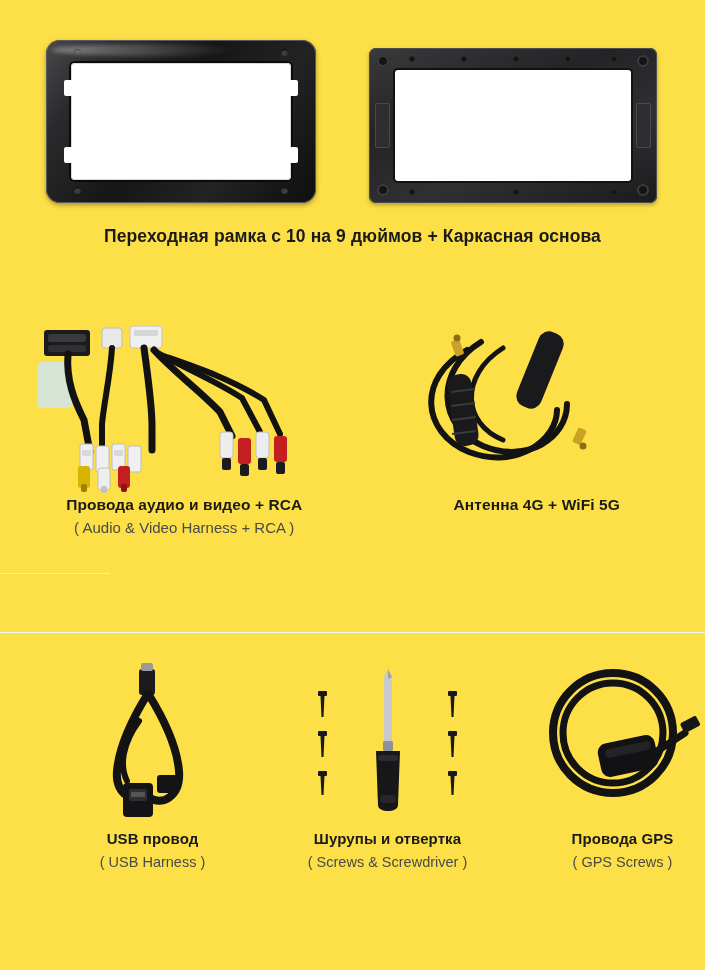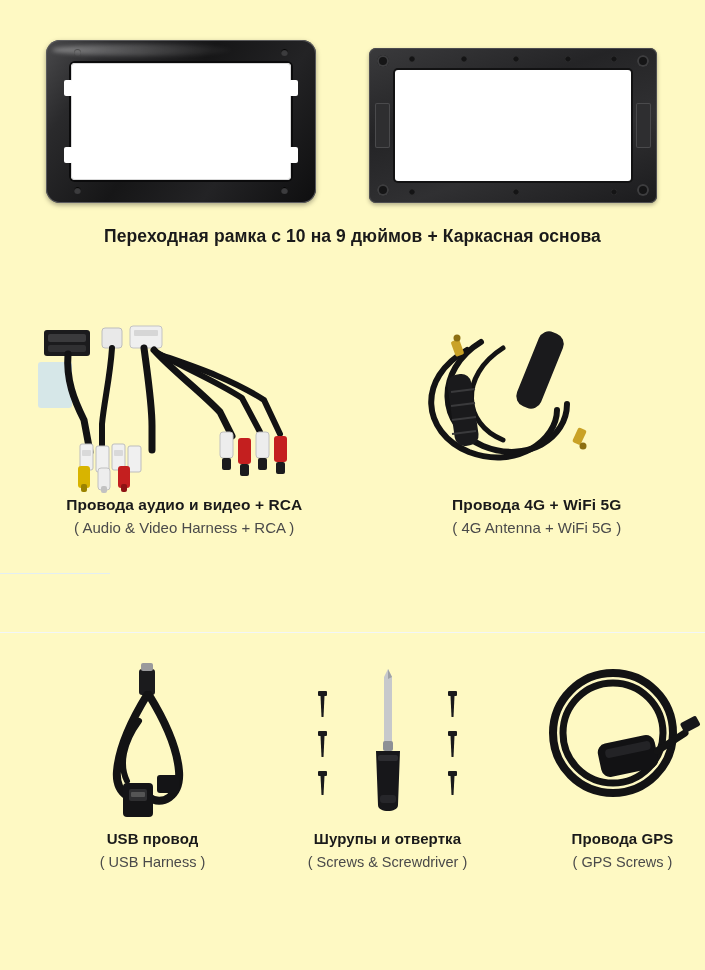--- a/index.html
+++ b/index.html
@@ -11,21 +11,21 @@
     height: 970px;
     background: #ffffff;
     font-family: "Liberation Sans", sans-serif;
     overflow: hidden;
     position: relative;
   }
   .page {
     position: relative;
     width: 705px;
     height: 970px;
-    background: #fef9c3;
+    background: #fde047;
   }
 
   
   .section {
     position: absolute;
     left: 0;
     width: 705px;
   }
   .caption-block {
     text-align: center;
@@ -330,22 +330,21 @@
 
             <rect x="120" y="10" width="26" height="80" rx="11" fill="#1a1a1c" transform="rotate(22 133 50)"></rect>
 
             <rect x="46" y="20" width="9" height="16" rx="2" fill="#c9a227" transform="rotate(-20 50 28)"></rect>
             <rect x="168" y="108" width="9" height="16" rx="2" fill="#c9a227" transform="rotate(25 172 116)"></rect>
             <circle cx="50" cy="18" r="3.5" fill="#8c6f12"></circle>
             <circle cx="176" cy="126" r="3.5" fill="#8c6f12"></circle>
           </svg>
         </div>
         <div class="caption-block caption-small">
-          <div class="caption-ru">Провода 4G + WiFi 5G</div>
-          <div class="caption-en">( 4G Antenna + WiFi 5G )</div>
+          <div class="caption-ru">Антенна 4G + WiFi 5G</div>
         </div>
       </div>
 
     </div>
   </div>
 
   <div class="section" id="row3">
     <div class="three-col">
 
       <div class="col">

